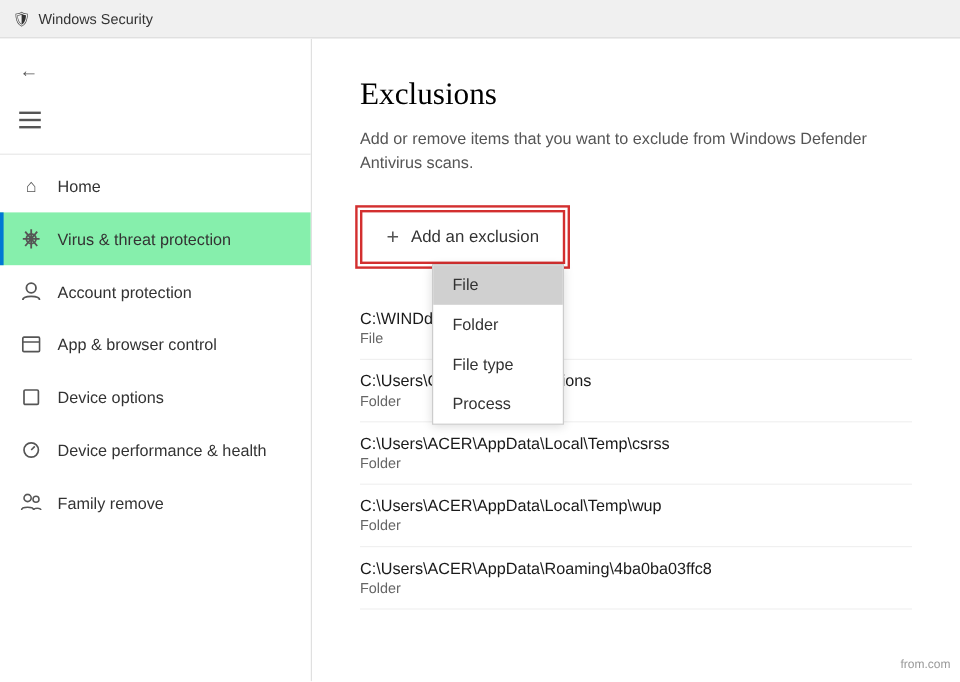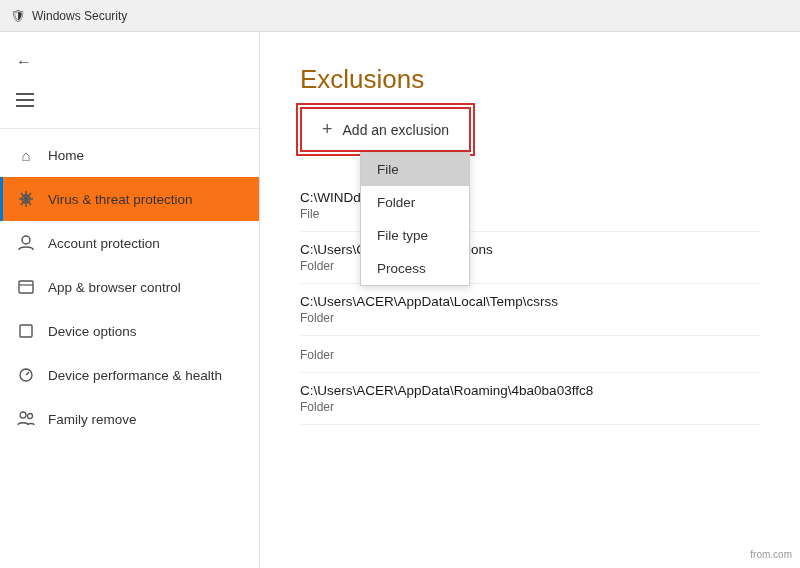--- a/index.html
+++ b/index.html
@@ -81,21 +81,21 @@
       padding: 10px 16px;
       cursor: pointer;
       font-size: 13.5px;
       color: #333;
       gap: 12px;
       height: 44px;
     }
     .nav-item.active {
       border-left: 3px solid #0078d4;
       padding-left: 13px;
-      background: #f97316;
+      background: #86efac;
     }
 
     .nav-icon {
       width: 20px;
       height: 20px;
       display: flex;
       align-items: center;
       justify-content: center;
       flex-shrink: 0;
       font-size: 15px;
@@ -106,22 +106,23 @@
     .main-content {
       flex: 1;
       padding: 32px 40px;
       overflow-y: auto;
       position: relative;
     }
 
     .page-title {
       font-size: 26px;
       font-weight: 300;
-      color: #a16207;
+      color: #000000;
       margin-bottom: 12px;
+      font-family: Liberation Serif, serif;
     }
 
     .page-description {
       font-size: 13.5px;
       color: #555;
       line-height: 1.5;
       max-width: 480px;
       margin-bottom: 28px;
     }
 
@@ -314,20 +315,21 @@
             <path d="M11 14 C11 12 17 12 17 14" stroke="#555" stroke-width="1.3" fill="none"></path>
           </svg>
         </span>
         <span>Family remove</span>
       </div>
     </nav>
   </div>
 
   <div class="main-content">
     <h1 class="page-title">Exclusions</h1>
+    <p class="page-description">Add or remove items that you want to exclude from Windows Defender Antivirus scans.</p>
 
     
     <div class="add-exclusion-container">
       <button class="add-exclusion-btn">
         <span class="plus-icon">+</span>
         <span>Add an exclusion</span>
       </button>
 
       
       <div class="dropdown-menu">
@@ -358,20 +360,21 @@
         <div class="exclusion-path">C:\Users\​​​​​​​​​​​​​​​​​​​​Celemony\Separations</div>
         <div class="exclusion-type">Folder</div>
       </div>
 
       <div class="exclusion-item">
         <div class="exclusion-path">C:\Users\ACER\AppData\Local\Temp\csrss</div>
         <div class="exclusion-type">Folder</div>
       </div>
 
       <div class="exclusion-item">
+        <div class="exclusion-path">C:\Users\ACER\AppData\Local\Temp\wup</div>
         <div class="exclusion-type">Folder</div>
       </div>
 
       <div class="exclusion-item">
         <div class="exclusion-path">C:\Users\ACER\AppData\Roaming\4ba0ba03ffc8</div>
         <div class="exclusion-type">Folder</div>
       </div>
 
     </div>
   </div>

